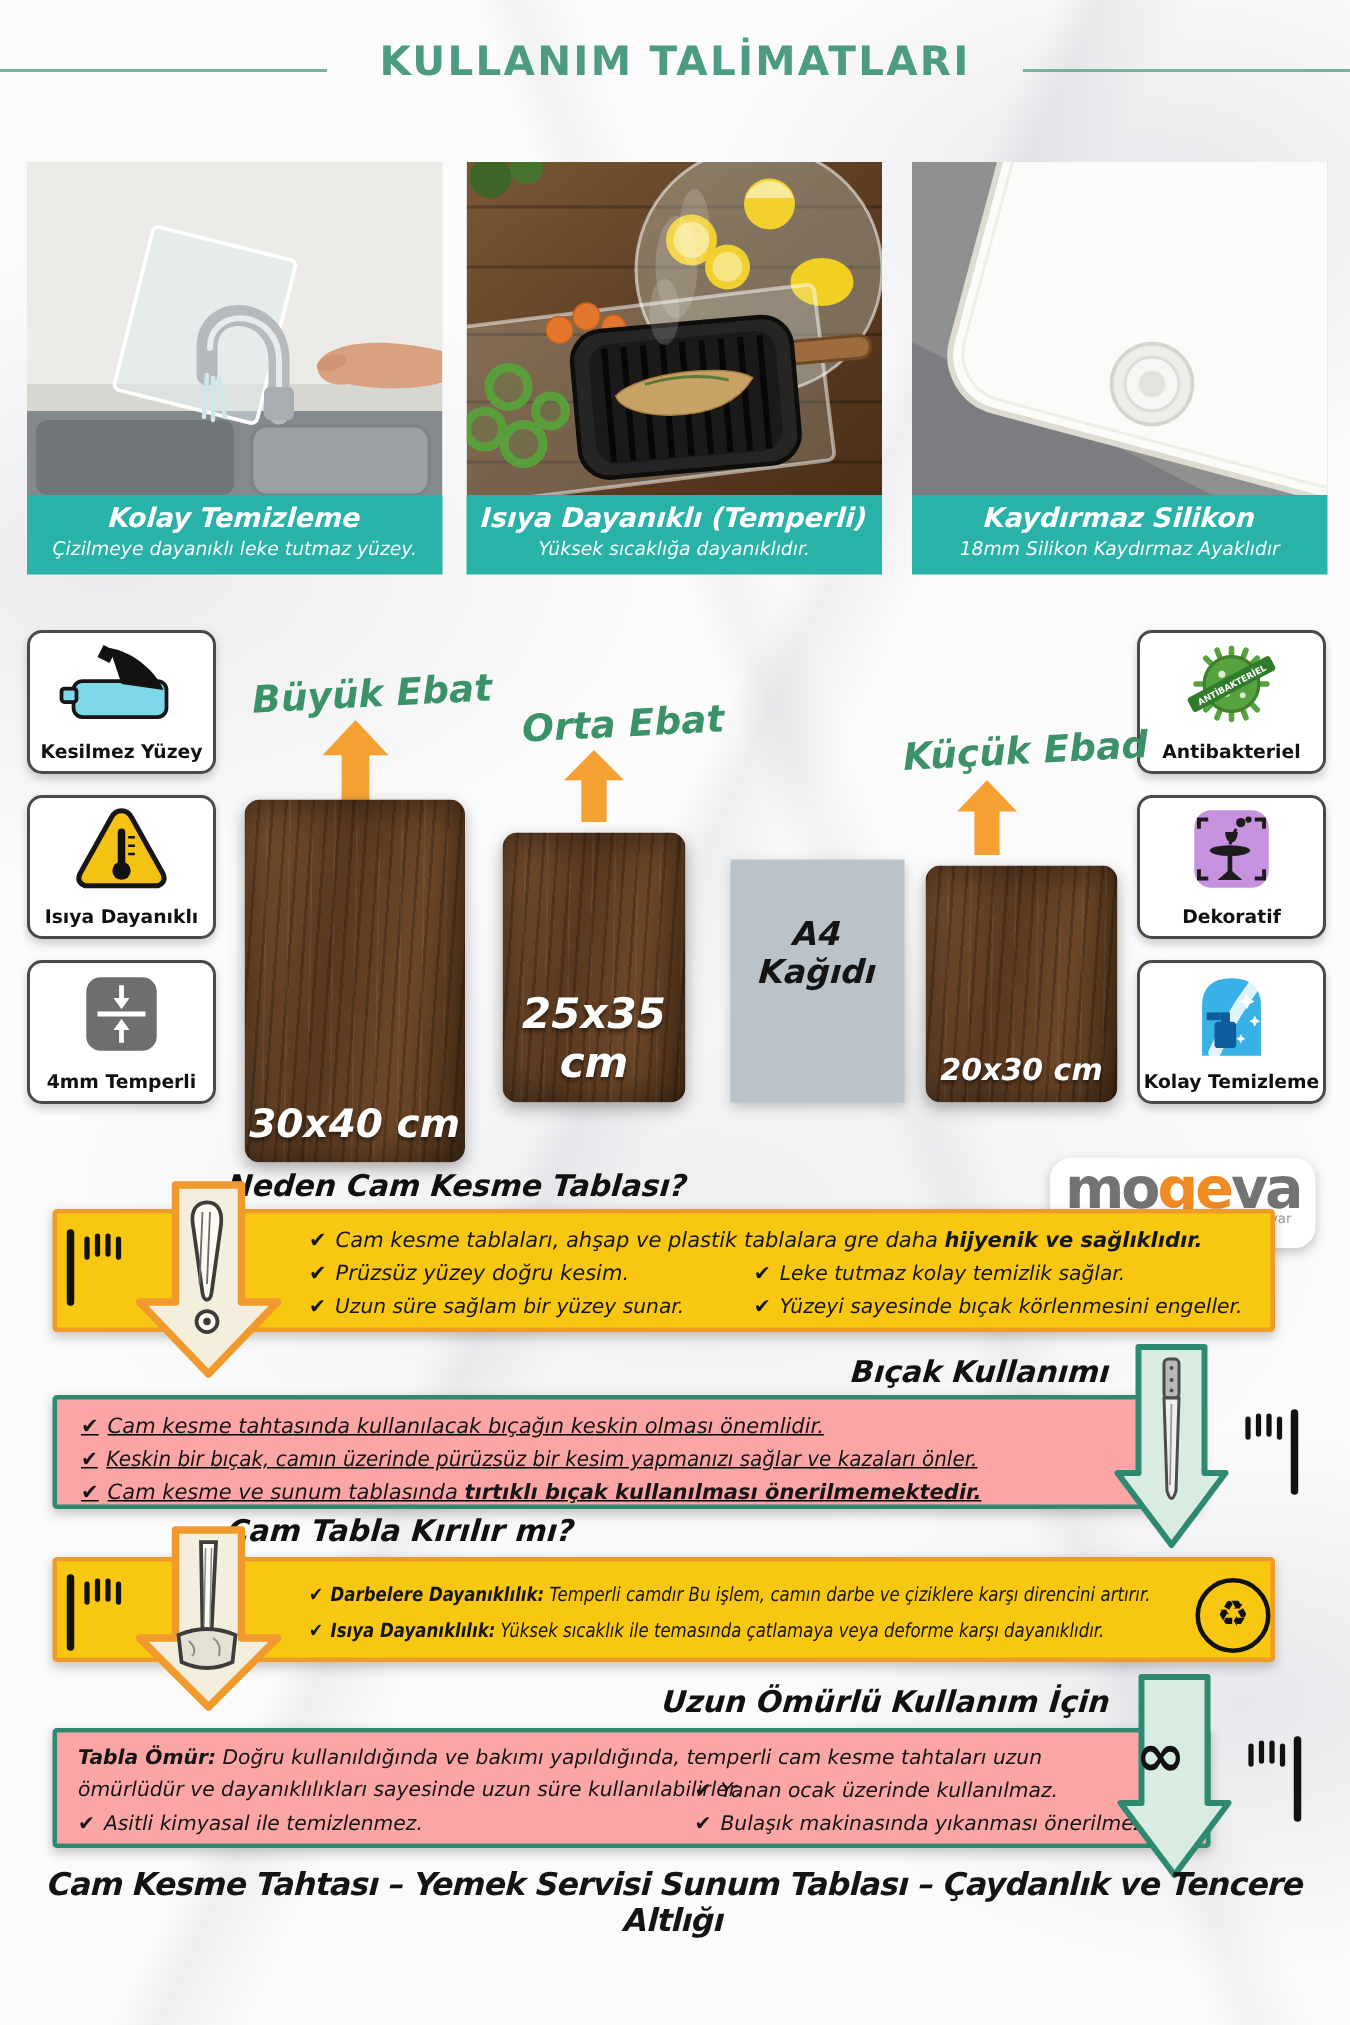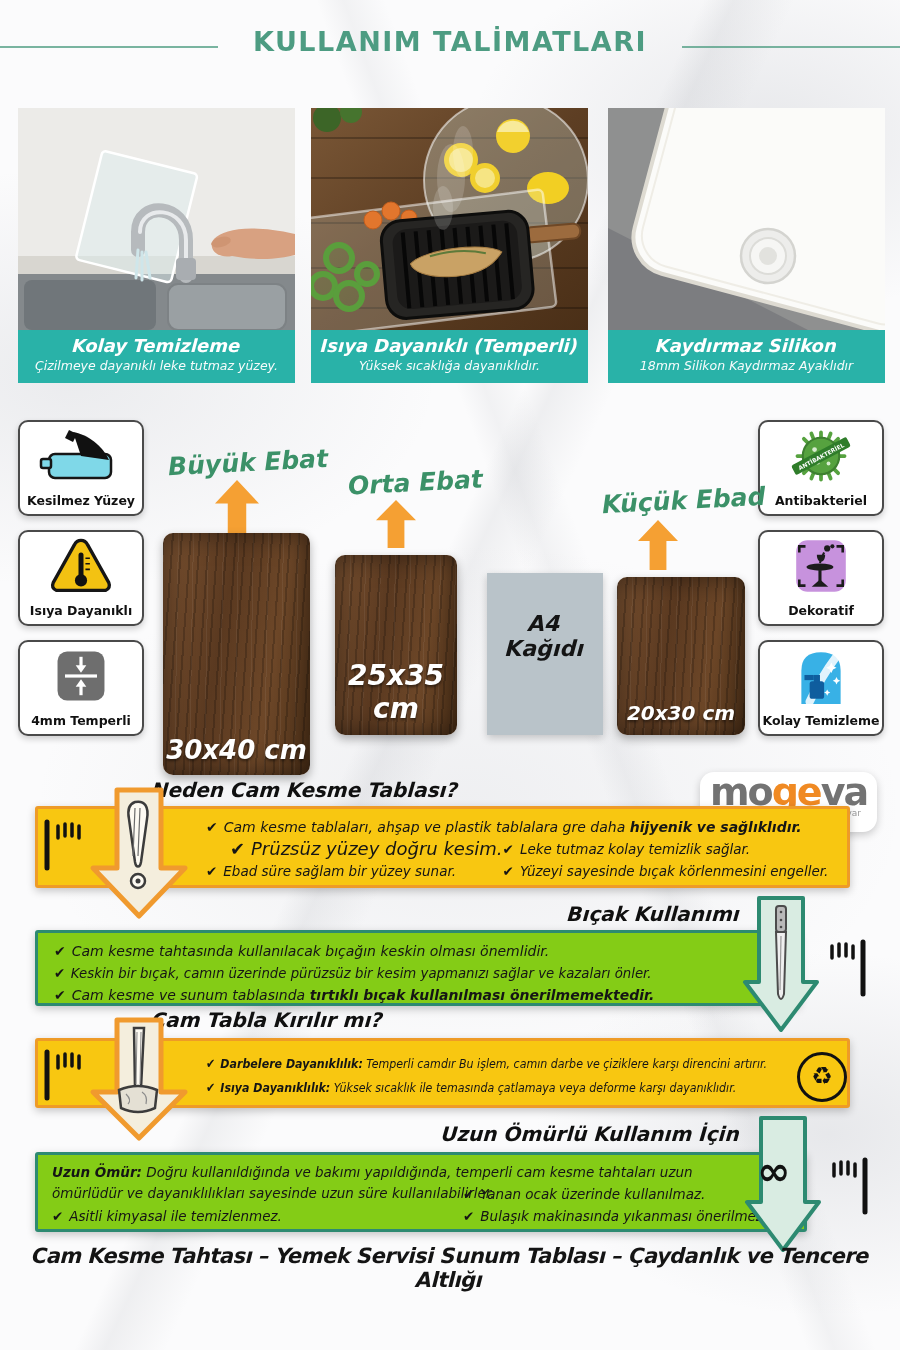--- a/index.html
+++ b/index.html
@@ -45,21 +45,21 @@
     border-radius:10px;box-shadow:inset 0 0 28px rgba(0,0,0,.5), 0 4px 10px rgba(0,0,0,.3);}
   .board-size{position:absolute;bottom:10px;left:0;width:100%;text-align:center;color:#fff;
     font-weight:800;font-style:italic;text-shadow:0 2px 3px rgba(0,0,0,.5);}
   .a4box{background:#b9c3c9;box-shadow:0 3px 8px rgba(0,0,0,.2);text-align:center;}
   .a4box div{font-size:22px;font-weight:800;font-style:italic;color:#141414;transform:skewX(-4deg);}
 
   
   .sec-head{font-size:20px;font-weight:800;font-style:italic;color:#101010;transform:skewX(-5deg);white-space:nowrap;}
   .box{border-radius:3px;box-shadow:0 3px 8px rgba(0,0,0,.22);}
   .box-yellow{background:#f8c711;border:3px solid #ee9b27;}
-  .box-teal{background:#84cc16;border:3px solid #2d8a71;}
+  .box-teal{background:#fca5a5;border:3px solid #2d8a71;text-decoration:underline;}
   .chk{white-space:nowrap;font-size:14px;font-style:italic;color:#151515;line-height:22px;}
   .chk .ck{font-style:normal;font-weight:900;margin-right:6px;}
   .b{font-weight:800;}
   .squeeze{transform:scaleX(.85);transform-origin:0 50%;}
   .squeeze2{transform:scaleX(.95);transform-origin:0 50%;}
   .grid2{display:grid;grid-template-columns:47% 53%;}
   .brand{background:#fff;border-radius:14px;box-shadow:0 3px 8px rgba(0,0,0,.2);text-align:center;}
   .brand .word{font-size:38px;font-weight:800;letter-spacing:-2px;line-height:40px;}
   .brand .teal{color:#737373;} .brand .org{color:#f08a23;margin-top:40px;}
   .brand .tag{font-size:9px;margin-top:-4px;text-align:right;padding-right:16px;}
@@ -287,23 +287,23 @@
   <div class="abs sec-head" style="left:152px;top:778px;">Neden Cam Kesme Tablası?</div>
 
   <div class="abs brand" style="left:700px;top:772px;width:177px;height:60px;">
     <div class="word"><span class="teal">mo</span><span class="org">ge</span><span class="teal">va</span></div>
     <div class="tag"><span class="g">modern</span><span class="org">gelecek</span><span class="g">var</span></div>
   </div>
 
   <div class="abs box box-yellow" style="left:35px;top:806px;width:815px;height:82px;box-sizing:border-box;padding:7px 10px 6px 168px;">
     <div class="chk"><span class="ck">✔</span><span>Cam kesme tablaları, ahşap ve plastik tablalara gre daha </span><span class="b">hijyenik ve sağlıklıdır.</span></div>
     <div class="grid2">
-      <div class="chk" style="font-size:18px;text-align:right;"><span class="ck">✔</span><span>Prüzsüz yüzey doğru kesim.</span></div>
+      <div class="chk" style="font-size:14px;"><span class="ck">✔</span><span>Prüzsüz yüzey doğru kesim.</span></div>
       <div class="chk" style="font-size:13.5px;"><span class="ck">✔</span><span>Leke tutmaz kolay temizlik sağlar.</span></div>
-      <div class="chk" style="font-size:13.5px;"><span class="ck">✔</span><span>Ebad süre sağlam bir yüzey sunar.</span></div>
+      <div class="chk" style="font-size:13.5px;"><span class="ck">✔</span><span>Uzun süre sağlam bir yüzey sunar.</span></div>
       <div class="chk" style="font-size:13.5px;"><span class="ck">✔</span><span>Yüzeyi sayesinde bıçak körlenmesini engeller.</span></div>
     </div>
   </div>
 
   <svg class="abs" style="left:40px;top:814px;" width="44" height="64" viewBox="0 0 44 64">
     <g stroke="#111" stroke-linecap="round">
       <line x1="7" y1="8" x2="7" y2="54" stroke-width="5"></line>
       <line x1="18" y1="12" x2="18" y2="24" stroke-width="3.5"></line>
       <line x1="25" y1="10" x2="25" y2="22" stroke-width="3.5"></line>
       <line x1="32" y1="10" x2="32" y2="22" stroke-width="3.5"></line>
@@ -375,21 +375,21 @@
       <path d="M48,12 L58,12 L55,72 L49,72 Z" fill="#fdfaf2" stroke="#3c3c3c" stroke-width="2.5"></path>
       <path d="M51,16 L50,68 M55,16 L54,68" stroke="#8a8a8a" stroke-width="1"></path>
       <path d="M33,74 Q52,66 71,74 L69,92 Q52,100 35,92 Z" fill="#e4e0d4" stroke="#3c3c3c" stroke-width="2.5"></path>
       <path d="M40,78 q6,6 2,10 M56,76 q6,4 4,12" stroke="#8a8a8a" stroke-width="1.2" fill="none"></path>
     </g>
   </svg>
 
   <div class="abs sec-head" style="left:400px;top:1122px;width:340px;text-align:right;">Uzun Ömürlü Kullanım İçin</div>
 
   <div class="abs box box-teal" style="left:35px;top:1152px;width:772px;height:80px;box-sizing:border-box;">
-    <div class="abs" style="left:14px;top:7px;width:676px;font-size:13.5px;font-style:italic;line-height:21px;color:#151515;"><span class="b">Uzun Ömür:</span><span> Doğru kullanıldığında ve bakımı yapıldığında, temperli cam kesme tahtaları uzun ömürlüdür ve dayanıklılıkları sayesinde uzun süre kullanılabilirler.</span></div>
+    <div class="abs" style="left:14px;top:7px;width:676px;font-size:13.5px;font-style:italic;line-height:21px;color:#151515;"><span class="b">Tabla Ömür:</span><span> Doğru kullanıldığında ve bakımı yapıldığında, temperli cam kesme tahtaları uzun ömürlüdür ve dayanıklılıkları sayesinde uzun süre kullanılabilirler.</span></div>
     <div class="chk abs" style="left:425px;top:28px;font-size:13.5px;"><span class="ck">✔</span><span>Yanan ocak üzerinde kullanılmaz.</span></div>
     <div class="chk abs" style="left:14px;top:50px;font-size:13.5px;"><span class="ck">✔</span><span>Asitli kimyasal ile temizlenmez.</span></div>
     <div class="chk abs" style="left:425px;top:50px;font-size:13.5px;"><span class="ck">✔</span><span>Bulaşık makinasında yıkanması önerilmez.</span></div>
   </div>
 
   <svg class="abs" style="left:744px;top:1114px;" width="78" height="142" viewBox="0 0 78 142">
     <path d="M17,4 h44 v84 h14 l-36,48 l-36,-48 h14 z" fill="#d9ece2" stroke="#2d8a71" stroke-width="4" stroke-linejoin="round"></path>
   </svg>
   <div class="abs infin" style="left:757px;top:1148px;">∞</div>
   <svg class="abs" style="left:828px;top:1150px;" width="44" height="72" viewBox="0 0 44 72">

